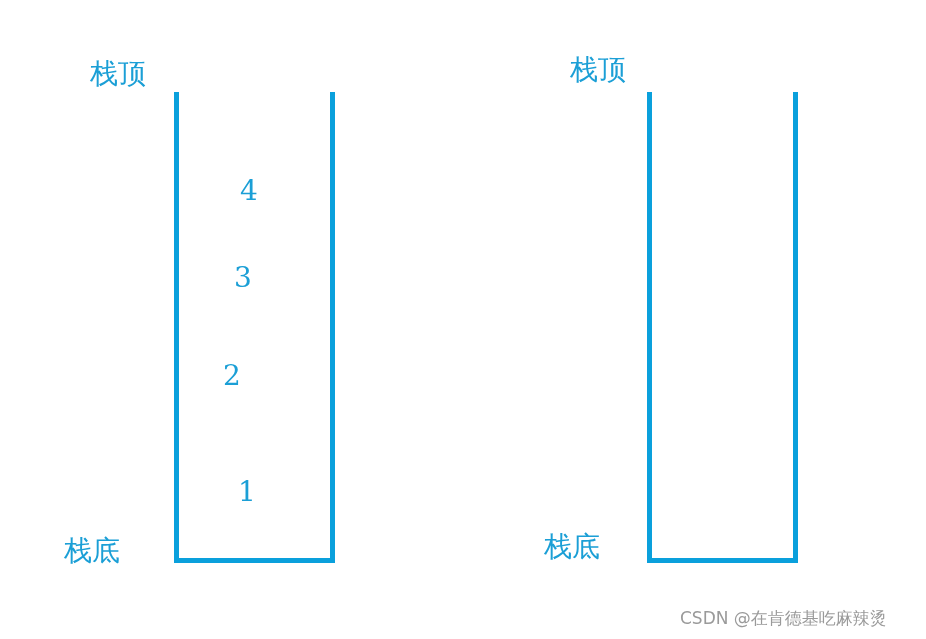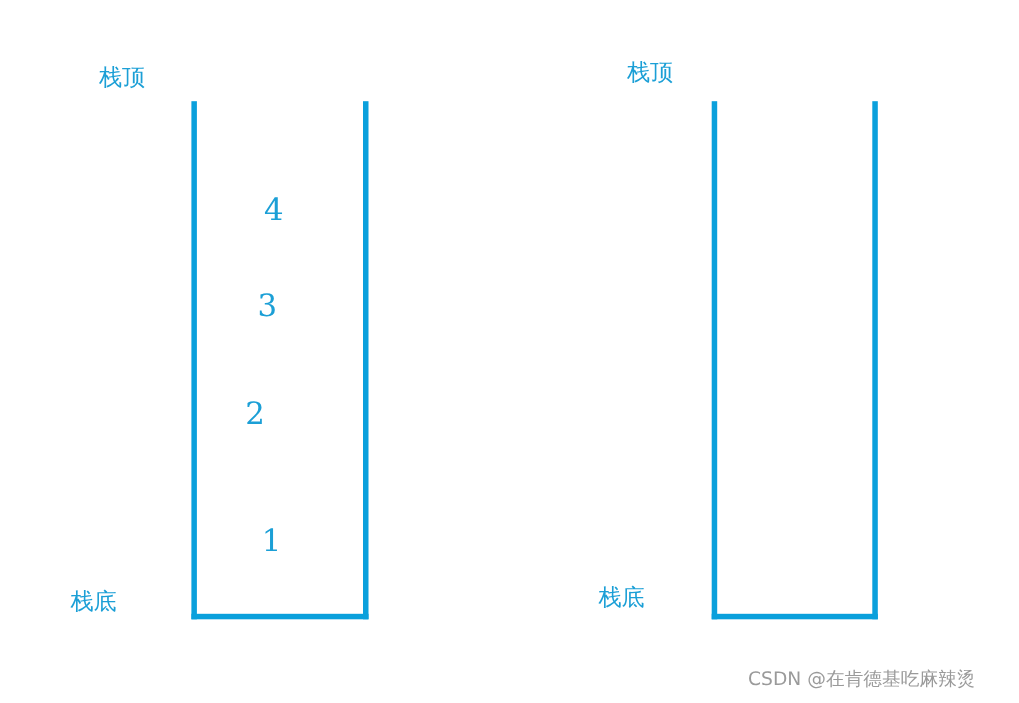--- a/index.html
+++ b/index.html
@@ -1,18 +1,18 @@
 <!DOCTYPE html>
 <html><head>
   <meta charset="utf-8">
   <style>
     html, body { margin: 0; padding: 0; background: #ffffff; }
     body { width: 926px; height: 639px; position: relative; overflow: hidden; font-family: "DejaVu Sans", sans-serif; }
     .wall { position: absolute; background: #0aa0dc; }
-    .label-cn { position: absolute; color: #1b9fd6; font-size: 21px; line-height: 1; letter-spacing: 0px; font-family: "DejaVu Sans", sans-serif; }
+    .label-cn { position: absolute; color: #1b9fd6; font-size: 28px; line-height: 1; letter-spacing: 0px; font-family: "DejaVu Sans", sans-serif; }
     .num { position: absolute; color: #1b9fd6; font-size: 28px; line-height: 1; font-family: "DejaVu Serif", serif; }
     .watermark { position: absolute; color: #9a9a9a; font-size: 17px; line-height: 1; font-family: "DejaVu Sans", sans-serif; }
   </style>
 </head>
 <body>
 
 <div>
   <span class="label-cn" style="left:90px; top:60px;">栈顶</span>
   <div class="wall" style="left:174px; top:92px; width:5px; height:471px;"></div>
   <div class="wall" style="left:330px; top:92px; width:5px; height:471px;"></div>

